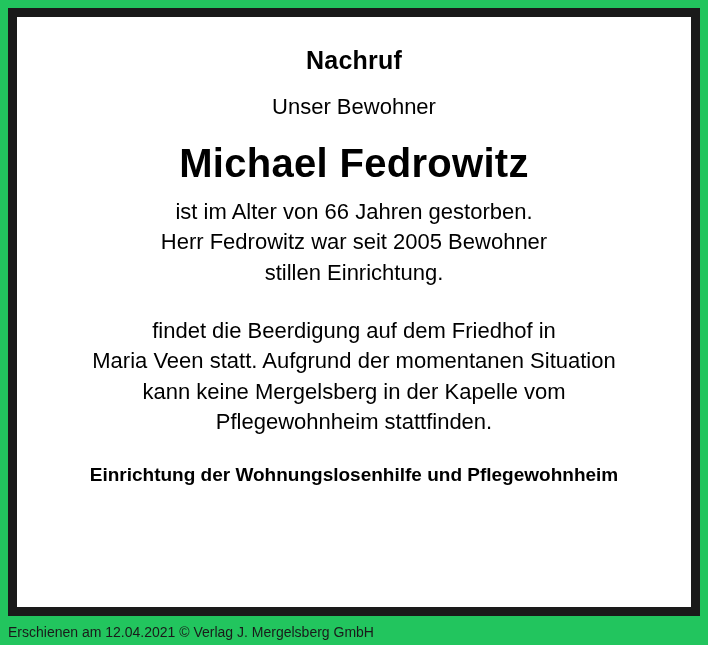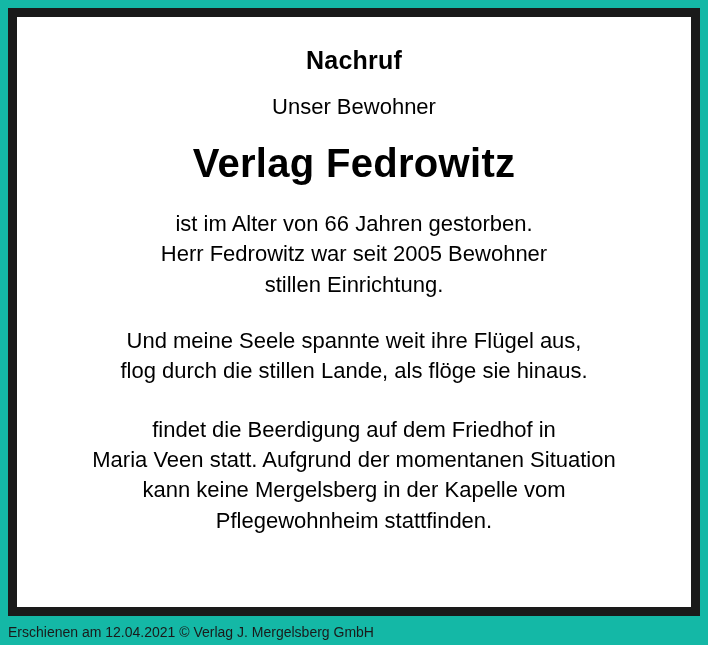--- a/index.html
+++ b/index.html
@@ -11,21 +11,21 @@
     width: 708px;
     height: 645px;
     font-family: "Liberation Sans", sans-serif;
     color: #000000;
     overflow: hidden;
   }
   .page {
     position: relative;
     width: 708px;
     height: 645px;
-    background: #14b8a6;
+    background: #22c55e;
     box-sizing: border-box;
   }
   .notice-frame {
     position: absolute;
     left: 8px;
     top: 8px;
     width: 692px;
     height: 608px;
     border: 9px solid #1a1a1a;
     background: #ffffff;
@@ -58,21 +58,21 @@
     line-height: 1.1;
     margin: 22px 0 0 0;
   }
   .para {
     font-size: 22px;
     font-weight: normal;
     line-height: 1.38;
     margin: 0;
   }
   .block-age {
-    margin-top: 24px;
+    margin-top: 12px;
   }
   .block-verse {
     margin-top: 26px;
   }
   .block-funeral {
     margin-top: 28px;
   }
   .line {
     display: block;
     white-space: nowrap;
@@ -111,41 +111,38 @@
 
 <div class="page">
 
   <div class="notice-frame">
     <div class="notice-inner">
 
       <div class="headline">Nachruf</div>
 
       <div class="subline">Unser Bewohner</div>
 
-      <div class="name">Verlag Fedrowitz</div>
+      <div class="name">Michael Fedrowitz</div>
 
       <div class="para block-age">
         <span class="line">ist im Alter von 66 Jahren gestorben.</span>
         <span class="line">Herr Fedrowitz war seit 2005 Bewohner</span>
         <span class="line">stillen Einrichtung.</span>
       </div>
 
-      <div class="para block-verse">
-        <span class="line">Und meine Seele spannte weit ihre Flügel aus,</span>
-        <span class="line">flog durch die stillen Lande, als flöge sie hinaus.</span>
-      </div>
 
       <div class="para block-funeral">
         <span class="line">findet die Beerdigung auf dem Friedhof in</span>
         <span class="line">Maria Veen statt. Aufgrund der momentanen Situation</span>
         <span class="line">kann keine Mergelsberg in der Kapelle vom</span>
         <span class="line">Pflegewohnheim stattfinden.</span>
       </div>
 
       <div class="footer-org">
+        <span class="org-desc">Einrichtung der Wohnungslosenhilfe und Pflegewohnheim</span>
       </div>
 
     </div>
   </div>
 
   <div class="source-line">Erschienen am 12.04.2021 © Verlag J. Mergelsberg GmbH</div>
 
 </div>
 
 </body></html>

